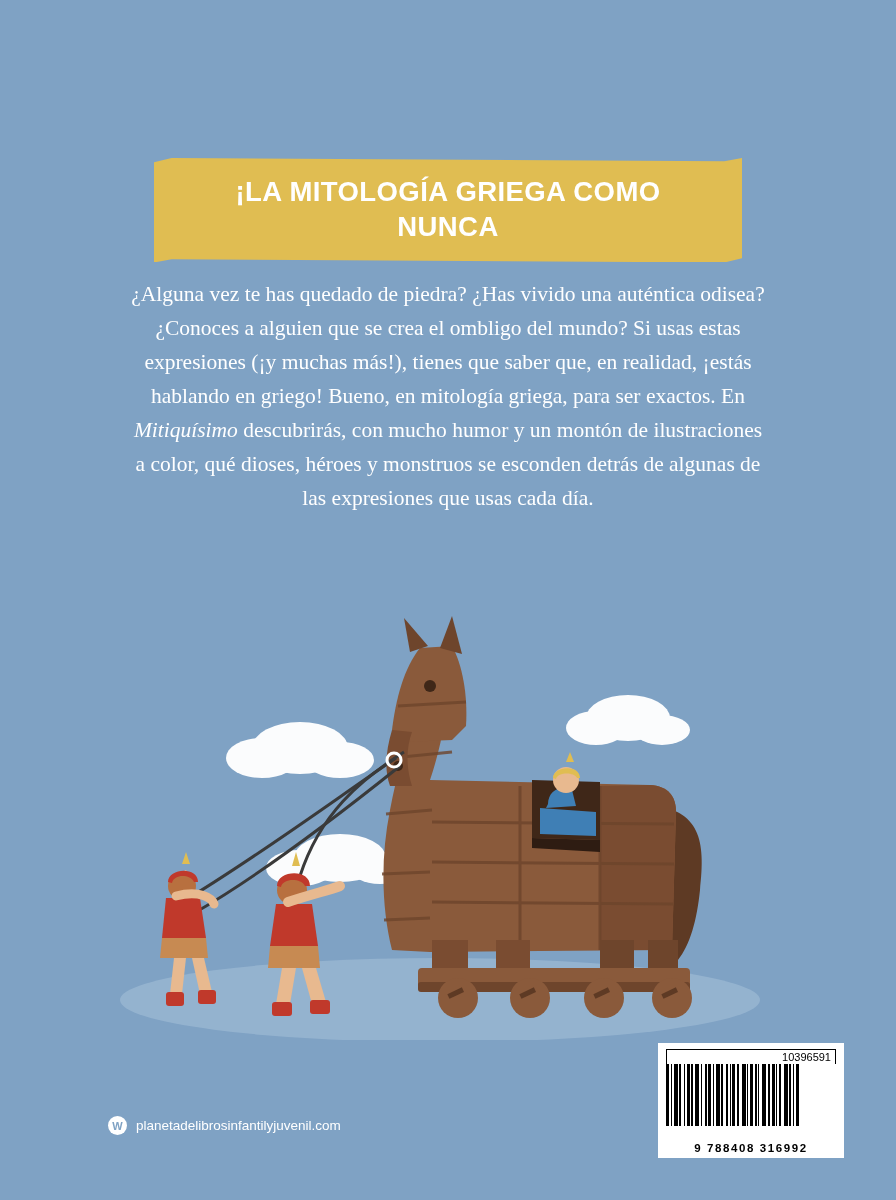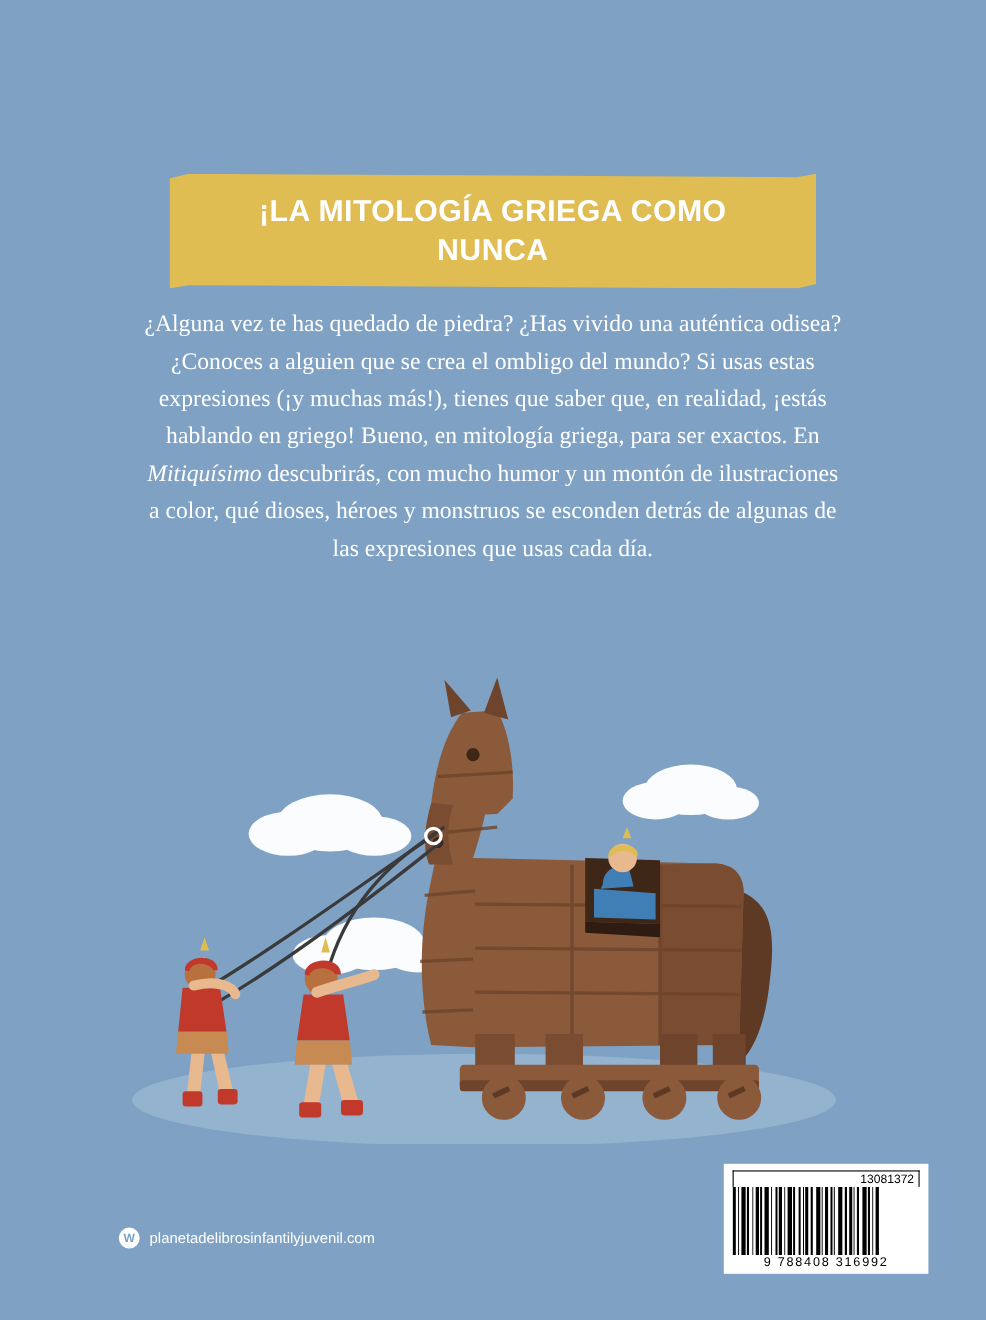--- a/index.html
+++ b/index.html
@@ -156,21 +156,22 @@
   .barcode-bars span {
     display: block;
     background: #000;
     height: 100%;
   }
   .barcode-num {
     font-size: 11.5px;
     letter-spacing: 1.6px;
     color: #000;
     text-align: center;
-    margin-top: 1px;
+    margin-top: 16px;
+    font-weight: bold;
   }
 </style>
 </head>
 <body>
 
 <div class="cover">
 
   <div class="banner-wrap">
     <div class="banner">
       <div class="banner-text">¡LA MITOLOGÍA GRIEGA COMO NUNCA</div>
@@ -308,21 +309,21 @@
   </div>
 
   <div class="footer">
     <div class="footer-row">
       <span class="social-badge">W</span>
       <span>planetadelibrosinfantilyjuvenil.com</span>
     </div>
   </div>
 
   <div class="barcode-box">
-    <div class="barcode-top">13081372</div>
+    <div class="barcode-top">10396591</div>
     <div class="barcode-bars">
       <span style="width:3px"></span>
         <span style="width:2px;background:#fff"></span>
       <span style="width:1px"></span>
         <span style="width:2px;background:#fff"></span>
       <span style="width:4px"></span>
         <span style="width:1px;background:#fff"></span>
       <span style="width:2px"></span>
         <span style="width:3px;background:#fff"></span>
       <span style="width:1px"></span>

